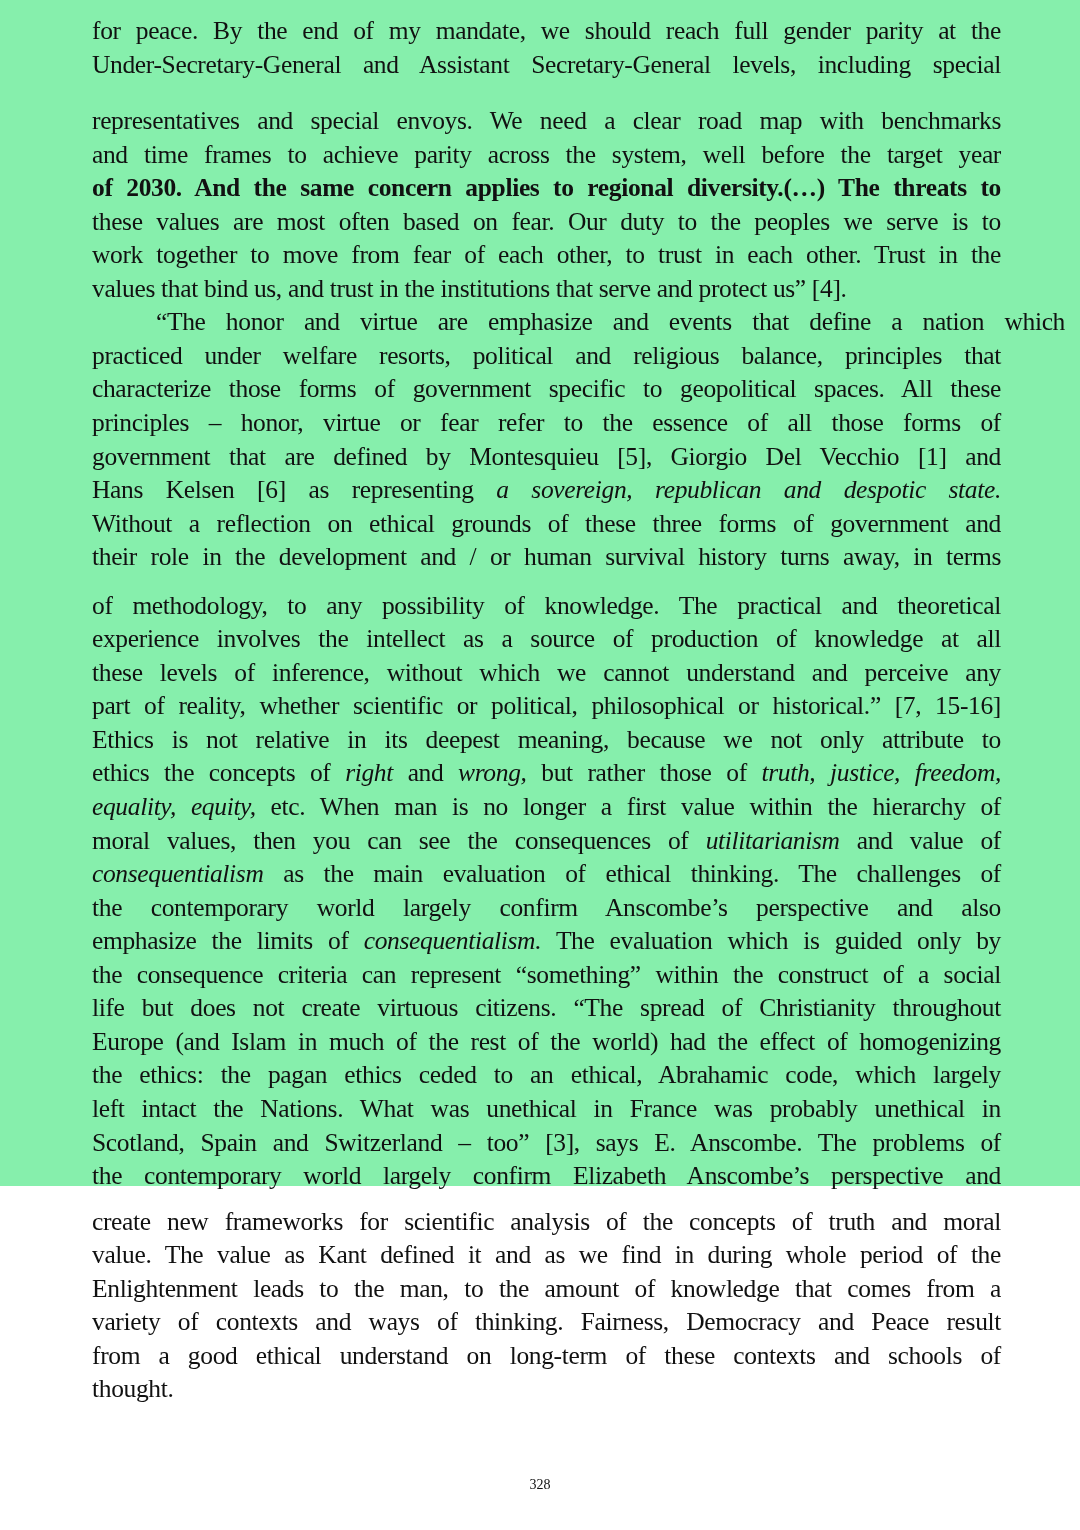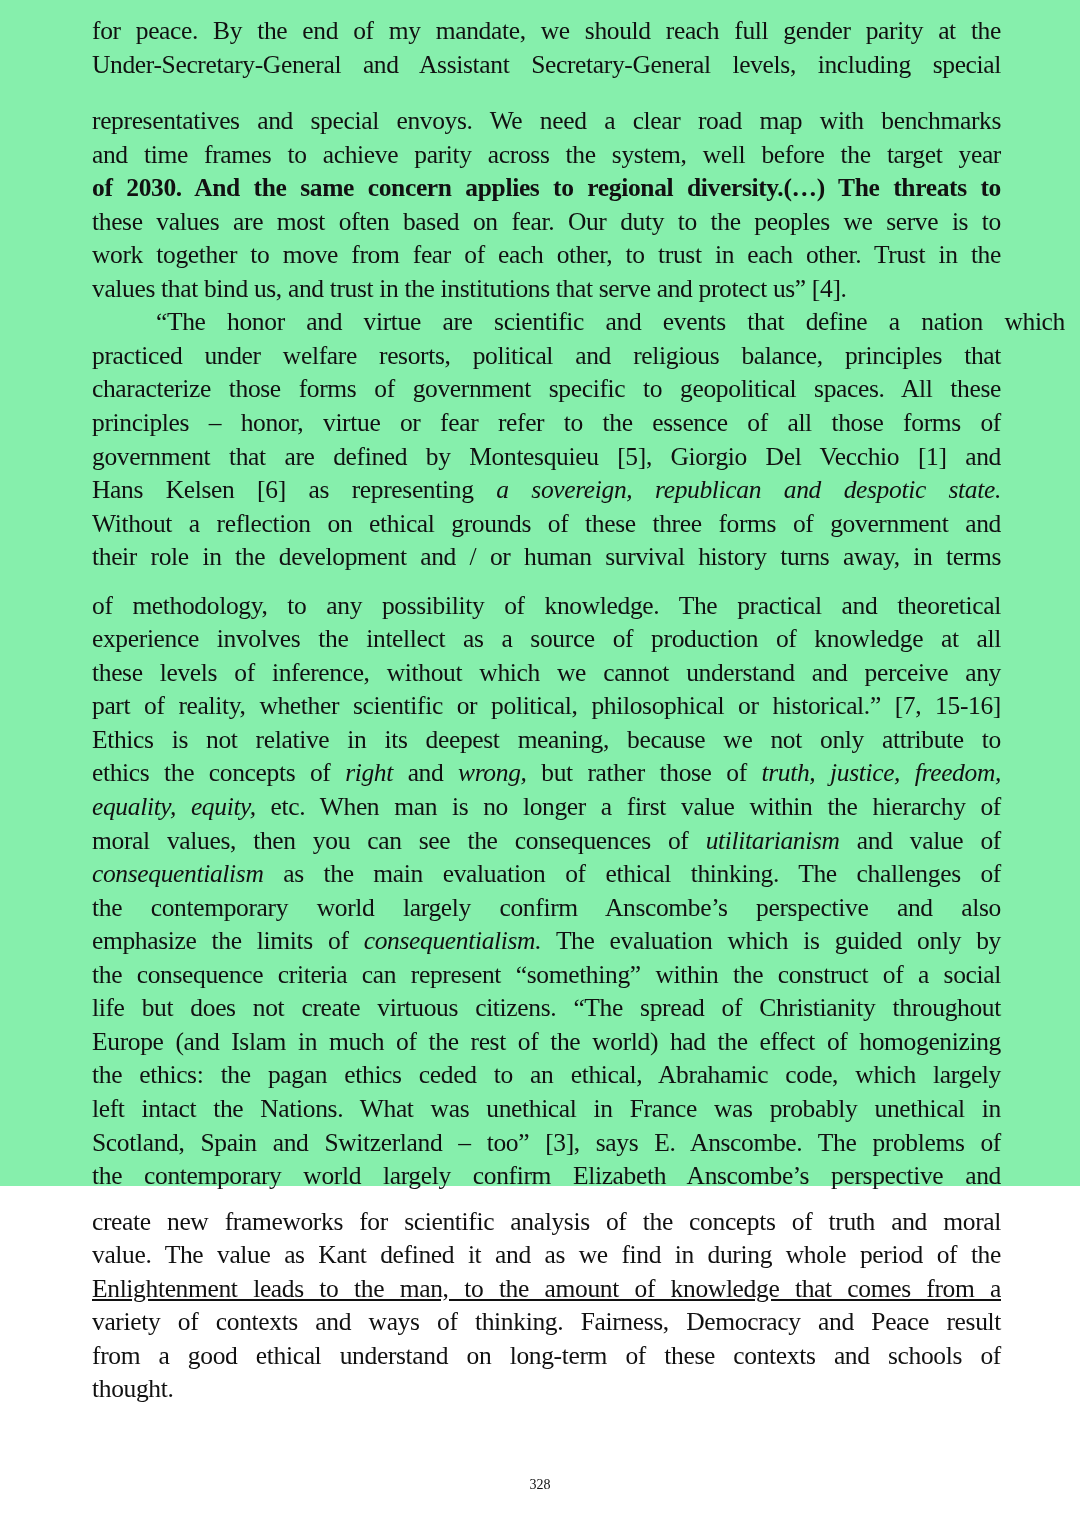--- a/index.html
+++ b/index.html
@@ -67,21 +67,21 @@
         <span class="line" style="white-space: nowrap; width: 909px;"><span class="seg">for peace. By the end of my mandate, we should reach full gender parity at the</span></span>
         <span class="line" style="white-space: nowrap; width: 909px;"><span class="seg">Under-Secretary-General and Assistant Secretary-General levels, including special</span></span>
         <span class="line" style="white-space: nowrap; width: 909px; margin-top: 23px;"><span class="seg">representatives and special envoys. We need a clear road map with benchmarks</span></span>
         <span class="line" style="white-space: nowrap; width: 909px;"><span class="seg">and time frames to achieve parity across the system, well before the target year</span></span>
         <span class="line" style="white-space: nowrap; width: 909px; font-weight: bold;"><span class="seg">of 2030. And the same concern applies to regional diversity.(…) The threats to</span></span>
         <span class="line" style="white-space: nowrap; width: 909px;"><span class="seg">these values are most often based on fear. Our duty to the peoples we serve is to</span></span>
         <span class="line" style="white-space: nowrap; width: 909px;"><span class="seg">work together to move from fear of each other, to trust in each other. Trust in the</span></span>
         <span class="line last" style="white-space: nowrap; width: 909px;"><span class="seg">values that bind us, and trust in the institutions that serve and protect us” [4].</span></span>
       </div>
       <div class="paragraph">
-        <span class="line indent" style="white-space: nowrap; width: 909px;"><span class="seg">“The honor and virtue are scientific and events that define a nation which</span></span>
+        <span class="line indent" style="white-space: nowrap; width: 909px;"><span class="seg">“The honor and virtue are emphasize and events that define a nation which</span></span>
         <span class="line" style="white-space: nowrap; width: 909px;"><span class="seg">practiced under welfare resorts, political and religious balance, principles that</span></span>
         <span class="line" style="white-space: nowrap; width: 909px;"><span class="seg">characterize those forms of government specific to geopolitical spaces. All these</span></span>
         <span class="line" style="white-space: nowrap; width: 909px;"><span class="seg">principles – honor, virtue or fear refer to the essence of all those forms of</span></span>
         <span class="line" style="white-space: nowrap; width: 909px;"><span class="seg">government that are defined by Montesquieu [5], Giorgio Del Vecchio [1] and</span></span>
         <span class="line" style="white-space: nowrap; width: 909px;"><span class="seg">Hans Kelsen [6] as representing </span><span class="seg italic">a sovereign, republican and despotic state.</span></span>
         <span class="line" style="white-space: nowrap; width: 909px;"><span class="seg">Without a reflection on ethical grounds of these three forms of government and</span></span>
         <span class="line" style="white-space: nowrap; width: 909px;"><span class="seg">their role in the development and / or human survival history turns away, in terms</span></span>
         <span class="line" style="white-space: nowrap; width: 909px; margin-top: 15px;"><span class="seg">of methodology, to any possibility of knowledge. The practical and theoretical</span></span>
         <span class="line" style="white-space: nowrap; width: 909px;"><span class="seg">experience involves the intellect as a source of production of knowledge at all</span></span>
         <span class="line" style="white-space: nowrap; width: 909px;"><span class="seg">these levels of inference, without which we cannot understand and perceive any</span></span>
@@ -95,20 +95,20 @@
         <span class="line" style="white-space: nowrap; width: 909px;"><span class="seg">emphasize the limits of </span><span class="seg italic">consequentialism.</span><span class="seg"> The evaluation which is guided only by</span></span>
         <span class="line" style="white-space: nowrap; width: 909px;"><span class="seg">the consequence criteria can represent “something” within the construct of a social</span></span>
         <span class="line" style="white-space: nowrap; width: 909px;"><span class="seg">life but does not create virtuous citizens. “The spread of Christianity throughout</span></span>
         <span class="line" style="white-space: nowrap; width: 909px;"><span class="seg">Europe (and Islam in much of the rest of the world) had the effect of homogenizing</span></span>
         <span class="line" style="white-space: nowrap; width: 909px;"><span class="seg">the ethics: the pagan ethics ceded to an ethical, Abrahamic code, which largely</span></span>
         <span class="line" style="white-space: nowrap; width: 909px;"><span class="seg">left intact the Nations. What was unethical in France was probably unethical in</span></span>
         <span class="line" style="white-space: nowrap; width: 909px;"><span class="seg">Scotland, Spain and Switzerland – too” [3], says E. Anscombe. The problems of</span></span>
         <span class="line" style="white-space: nowrap; width: 909px;"><span class="seg">the contemporary world largely confirm Elizabeth Anscombe’s perspective and</span></span>
         <span class="line" style="white-space: nowrap; width: 909px; margin-top: 12px;"><span class="seg">create new frameworks for scientific analysis of the concepts of truth and moral</span></span>
         <span class="line" style="white-space: nowrap; width: 909px;"><span class="seg">value. The value as Kant defined it and as we find in during whole period of the</span></span>
-        <span class="line" style="white-space: nowrap; width: 909px; text-decoration: underline;"><span class="seg">Enlightenment leads to the man, to the amount of knowledge that comes from a</span></span>
+        <span class="line" style="white-space: nowrap; width: 909px;"><span class="seg">Enlightenment leads to the man, to the amount of knowledge that comes from a</span></span>
         <span class="line" style="white-space: nowrap; width: 909px;"><span class="seg">variety of contexts and ways of thinking. Fairness, Democracy and Peace result</span></span>
         <span class="line" style="white-space: nowrap; width: 909px;"><span class="seg">from a good ethical understand on long-term of these contexts and schools of</span></span>
         <span class="line last" style="white-space: nowrap; width: 909px;"><span class="seg">thought.</span></span>
       </div>
     </div>
   <div class="page-number">328</div>
 </div>
 
 </body></html>

